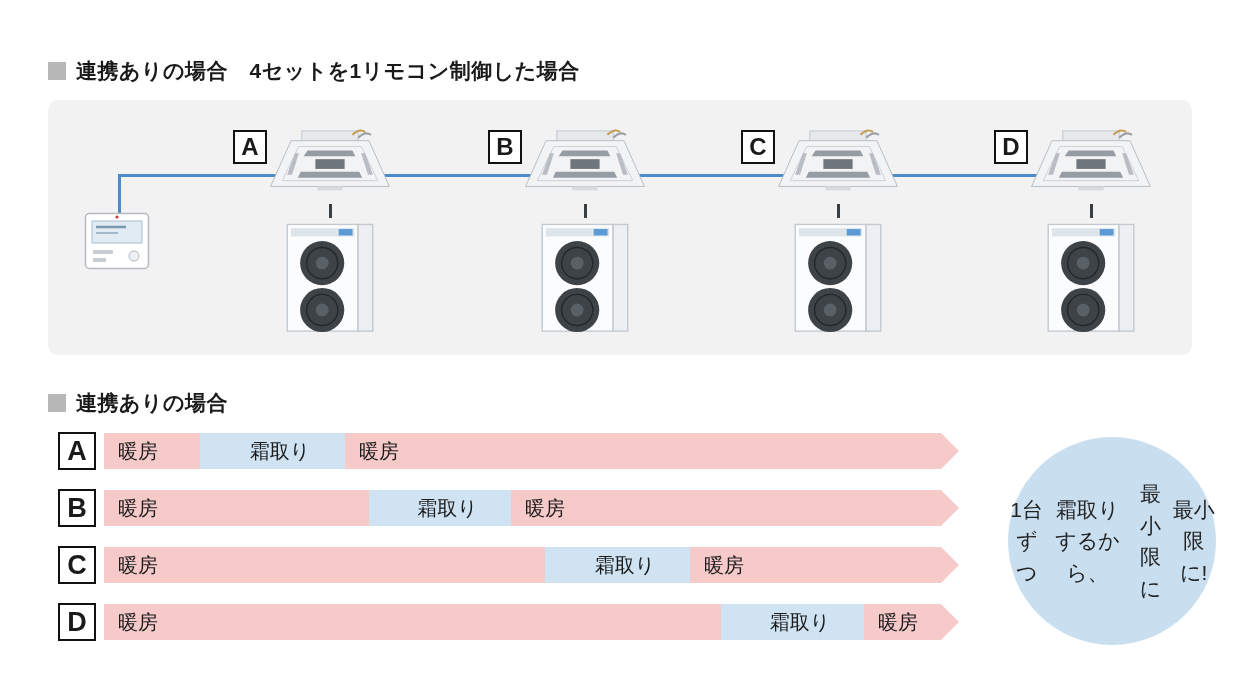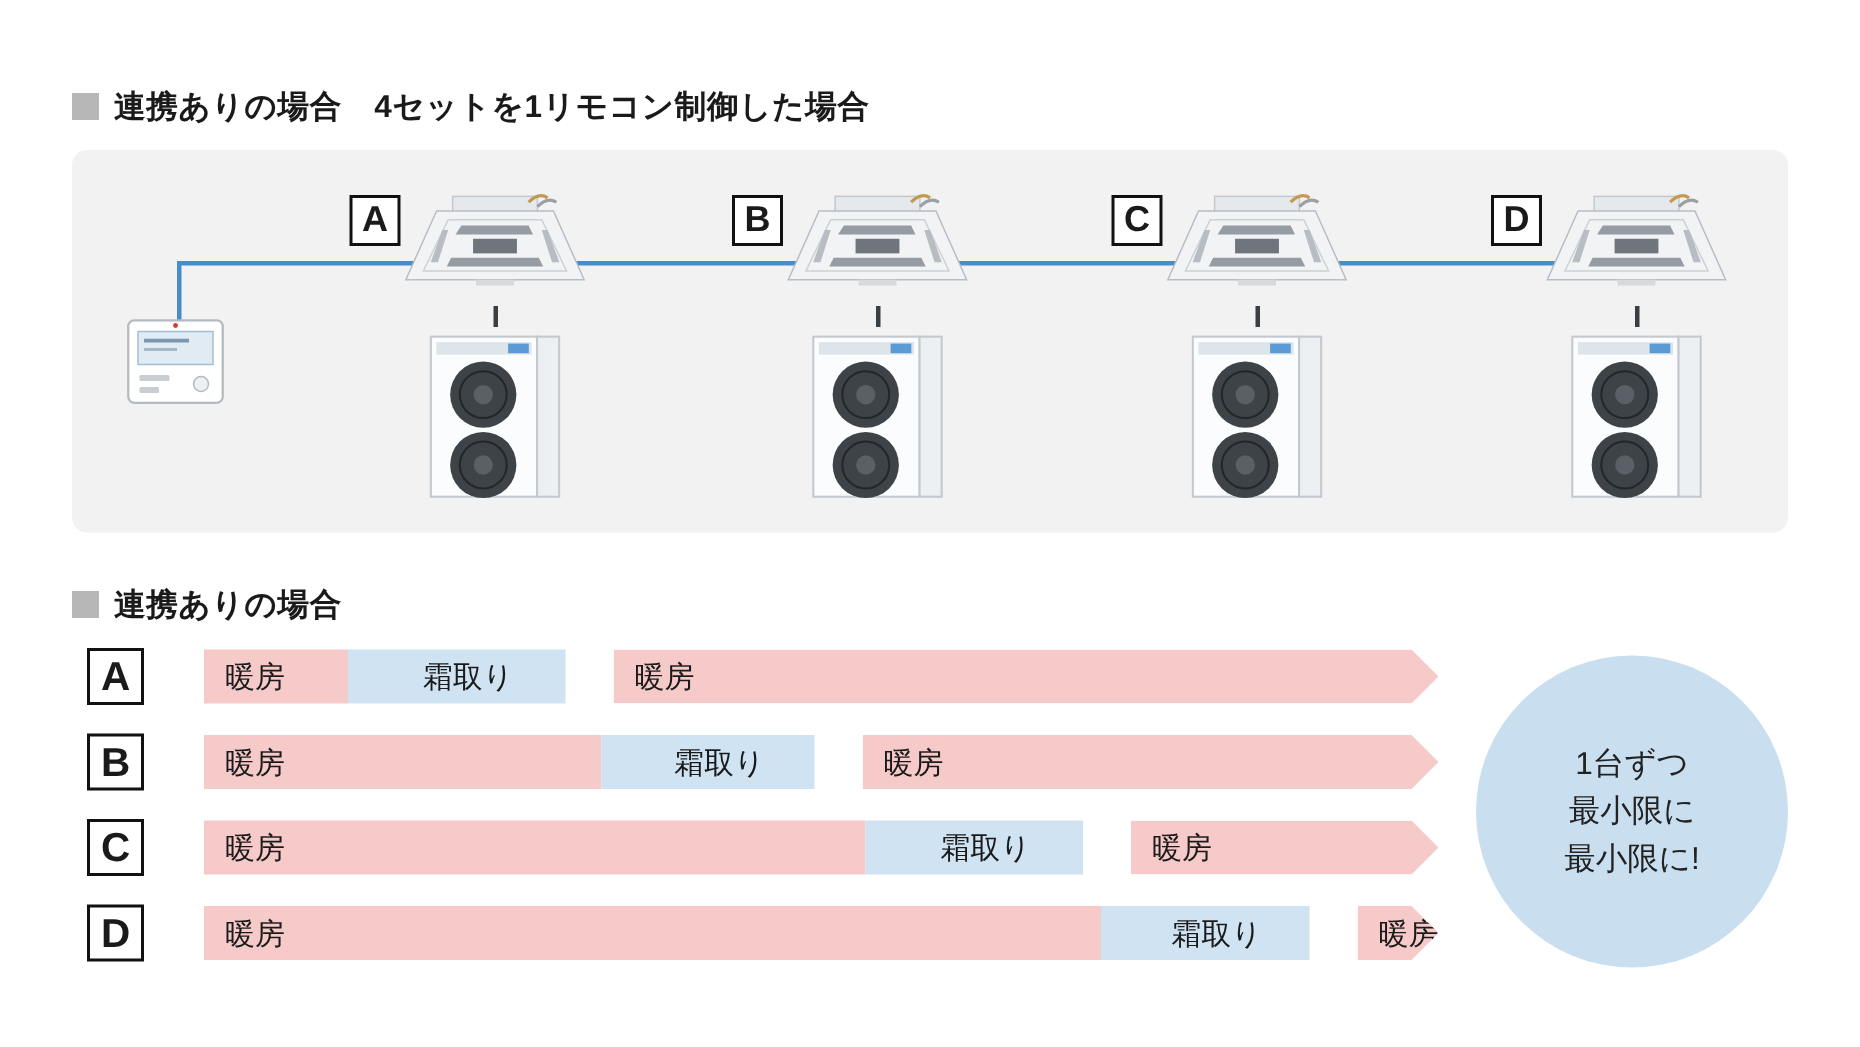--- a/index.html
+++ b/index.html
@@ -35,32 +35,32 @@
 
   
   .trow{position:absolute;left:58px;display:flex;align-items:center;height:38px;}
   .trow-a{top:432px;}.trow-b{top:489px;}.trow-c{top:546px;}.trow-d{top:603px;}
   .tlabel{
     width:38px;height:38px;background:#fff;border:2.5px solid #111;box-sizing:border-box;
     display:flex;align-items:center;justify-content:center;font-size:27px;font-weight:700;flex:none;
   }
   .bar{display:flex;height:36px;width:855px;margin-left:8px;}
   .seg{display:flex;align-items:center;font-size:20px;box-sizing:border-box;white-space:nowrap;}
-  .seg.heat{background:#f7caca;padding-left:14px;margin-left:32px;}
+  .seg.heat{background:#f7caca;padding-left:14px;}
   .seg.frost{background:#cfe3f3;justify-content:center;padding-left:15px;}
   .seg.last{flex:1;clip-path:polygon(0 0,calc(100% - 18px) 0,100% 50%,calc(100% - 18px) 100%,0 100%);}
   .bar-a .s1{width:96px;}  .bar-a .s2{width:145px;}
   .bar-b .s1{width:265px;} .bar-b .s2{width:142px;}
   .bar-c .s1{width:441px;} .bar-c .s2{width:145px;}
   .bar-d .s1{width:617px;} .bar-d .s2{width:143px;}
 
   
   .callout{
-    position:absolute;left:984px;top:437px;width:208px;height:208px;border-radius:50%;
-    background:#c9dff0;display:flex;flex-direction:column;align-items:center;justify-content:center;
+    position:absolute;left:1008px;top:437px;width:208px;height:208px;border-radius:50%;
+    background:#c9dff0;display:flex;flex-direction:row;align-items:center;justify-content:center;
     text-align:center;font-size:21px;line-height:1.5;color:#222;font-weight:500;
   }
 
   .defs-svg{position:absolute;width:0;height:0;overflow:hidden;}
 </style>
 </head>
 <body>
 
 <svg class="defs-svg" aria-hidden="true">
   <defs>
@@ -208,17 +208,18 @@
     <div class="tlabel">D</div>
     <div class="bar bar-d">
       <div class="seg heat s1">暖房</div>
       <div class="seg frost s2">霜取り</div>
       <div class="seg heat s3 last">暖房</div>
     </div>
   </div>
 
   <div class="callout">
     <div>1台ずつ</div>
+    <div>霜取りするから、</div>
     <div>最小限に</div>
     <div>最小限に!</div>
   </div>
 
 </div>
 
 </body></html>

